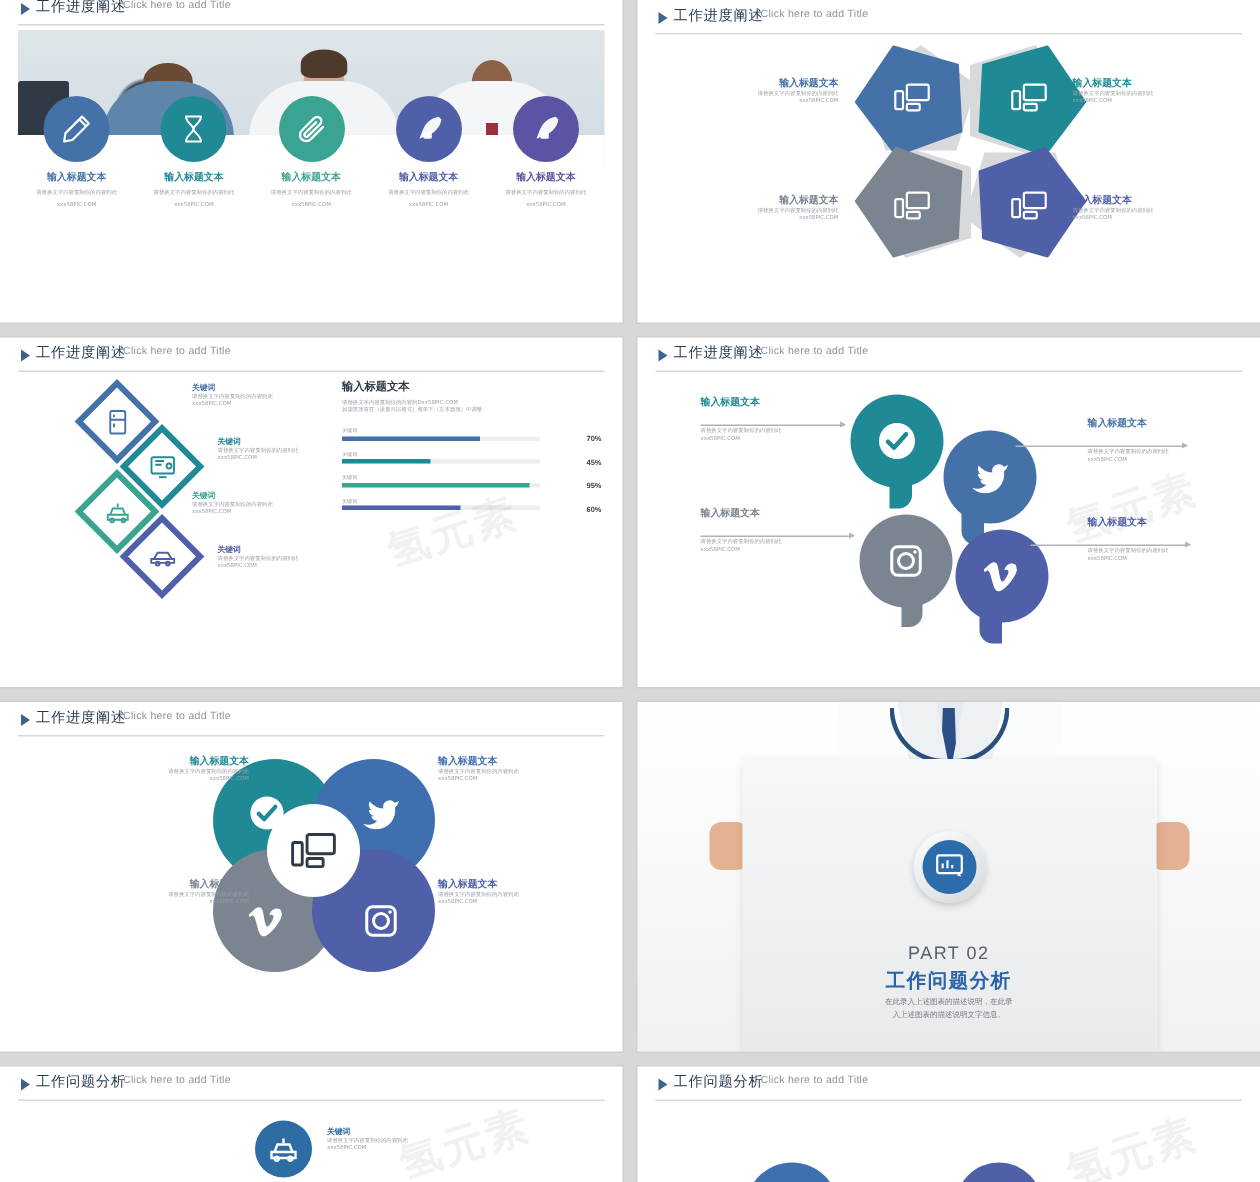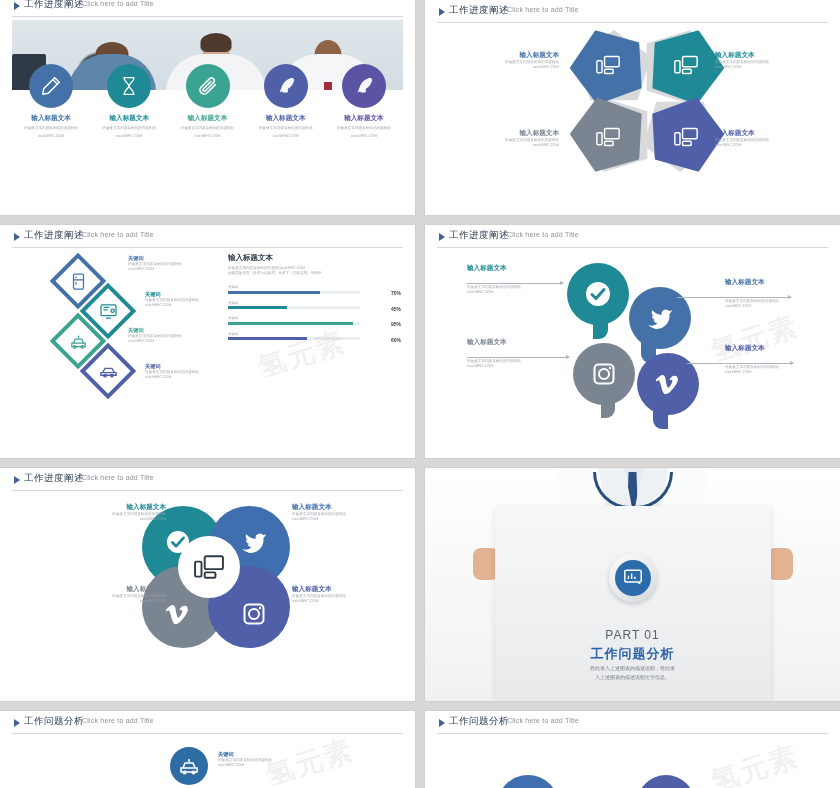--- a/index.html
+++ b/index.html
@@ -602,21 +602,21 @@
     <div class="board">
       <div class="medal">
         <div class="inner">
           <svg width="20" height="20" viewBox="0 0 22 22" fill="none" stroke="#fff" stroke-width="1.6">
               <rect x="2" y="2.5" width="18" height="13" rx="1.5"></rect>
               <path d="M6 12V8.5M9.5 12V6M13 12V9.5"></path>
               <path d="M14 13.5l3.5 2.5-1 1.2 3 .8-1.2-3-1 1.2z" fill="#fff" stroke="none"></path>
             </svg>
         </div>
       </div>
-      <div class="part">PART 01</div>
+      <div class="part">PART 02</div>
       <div class="zhbig">工作问题分析</div>
       <div class="desc">
         <div>在此录入上述图表的描述说明，在此录</div>
         <div>入上述图表的描述说明文字信息。</div>
       </div>
     </div>
   </div>
 
   <div class="slide s7">
     <div class="hdr">

